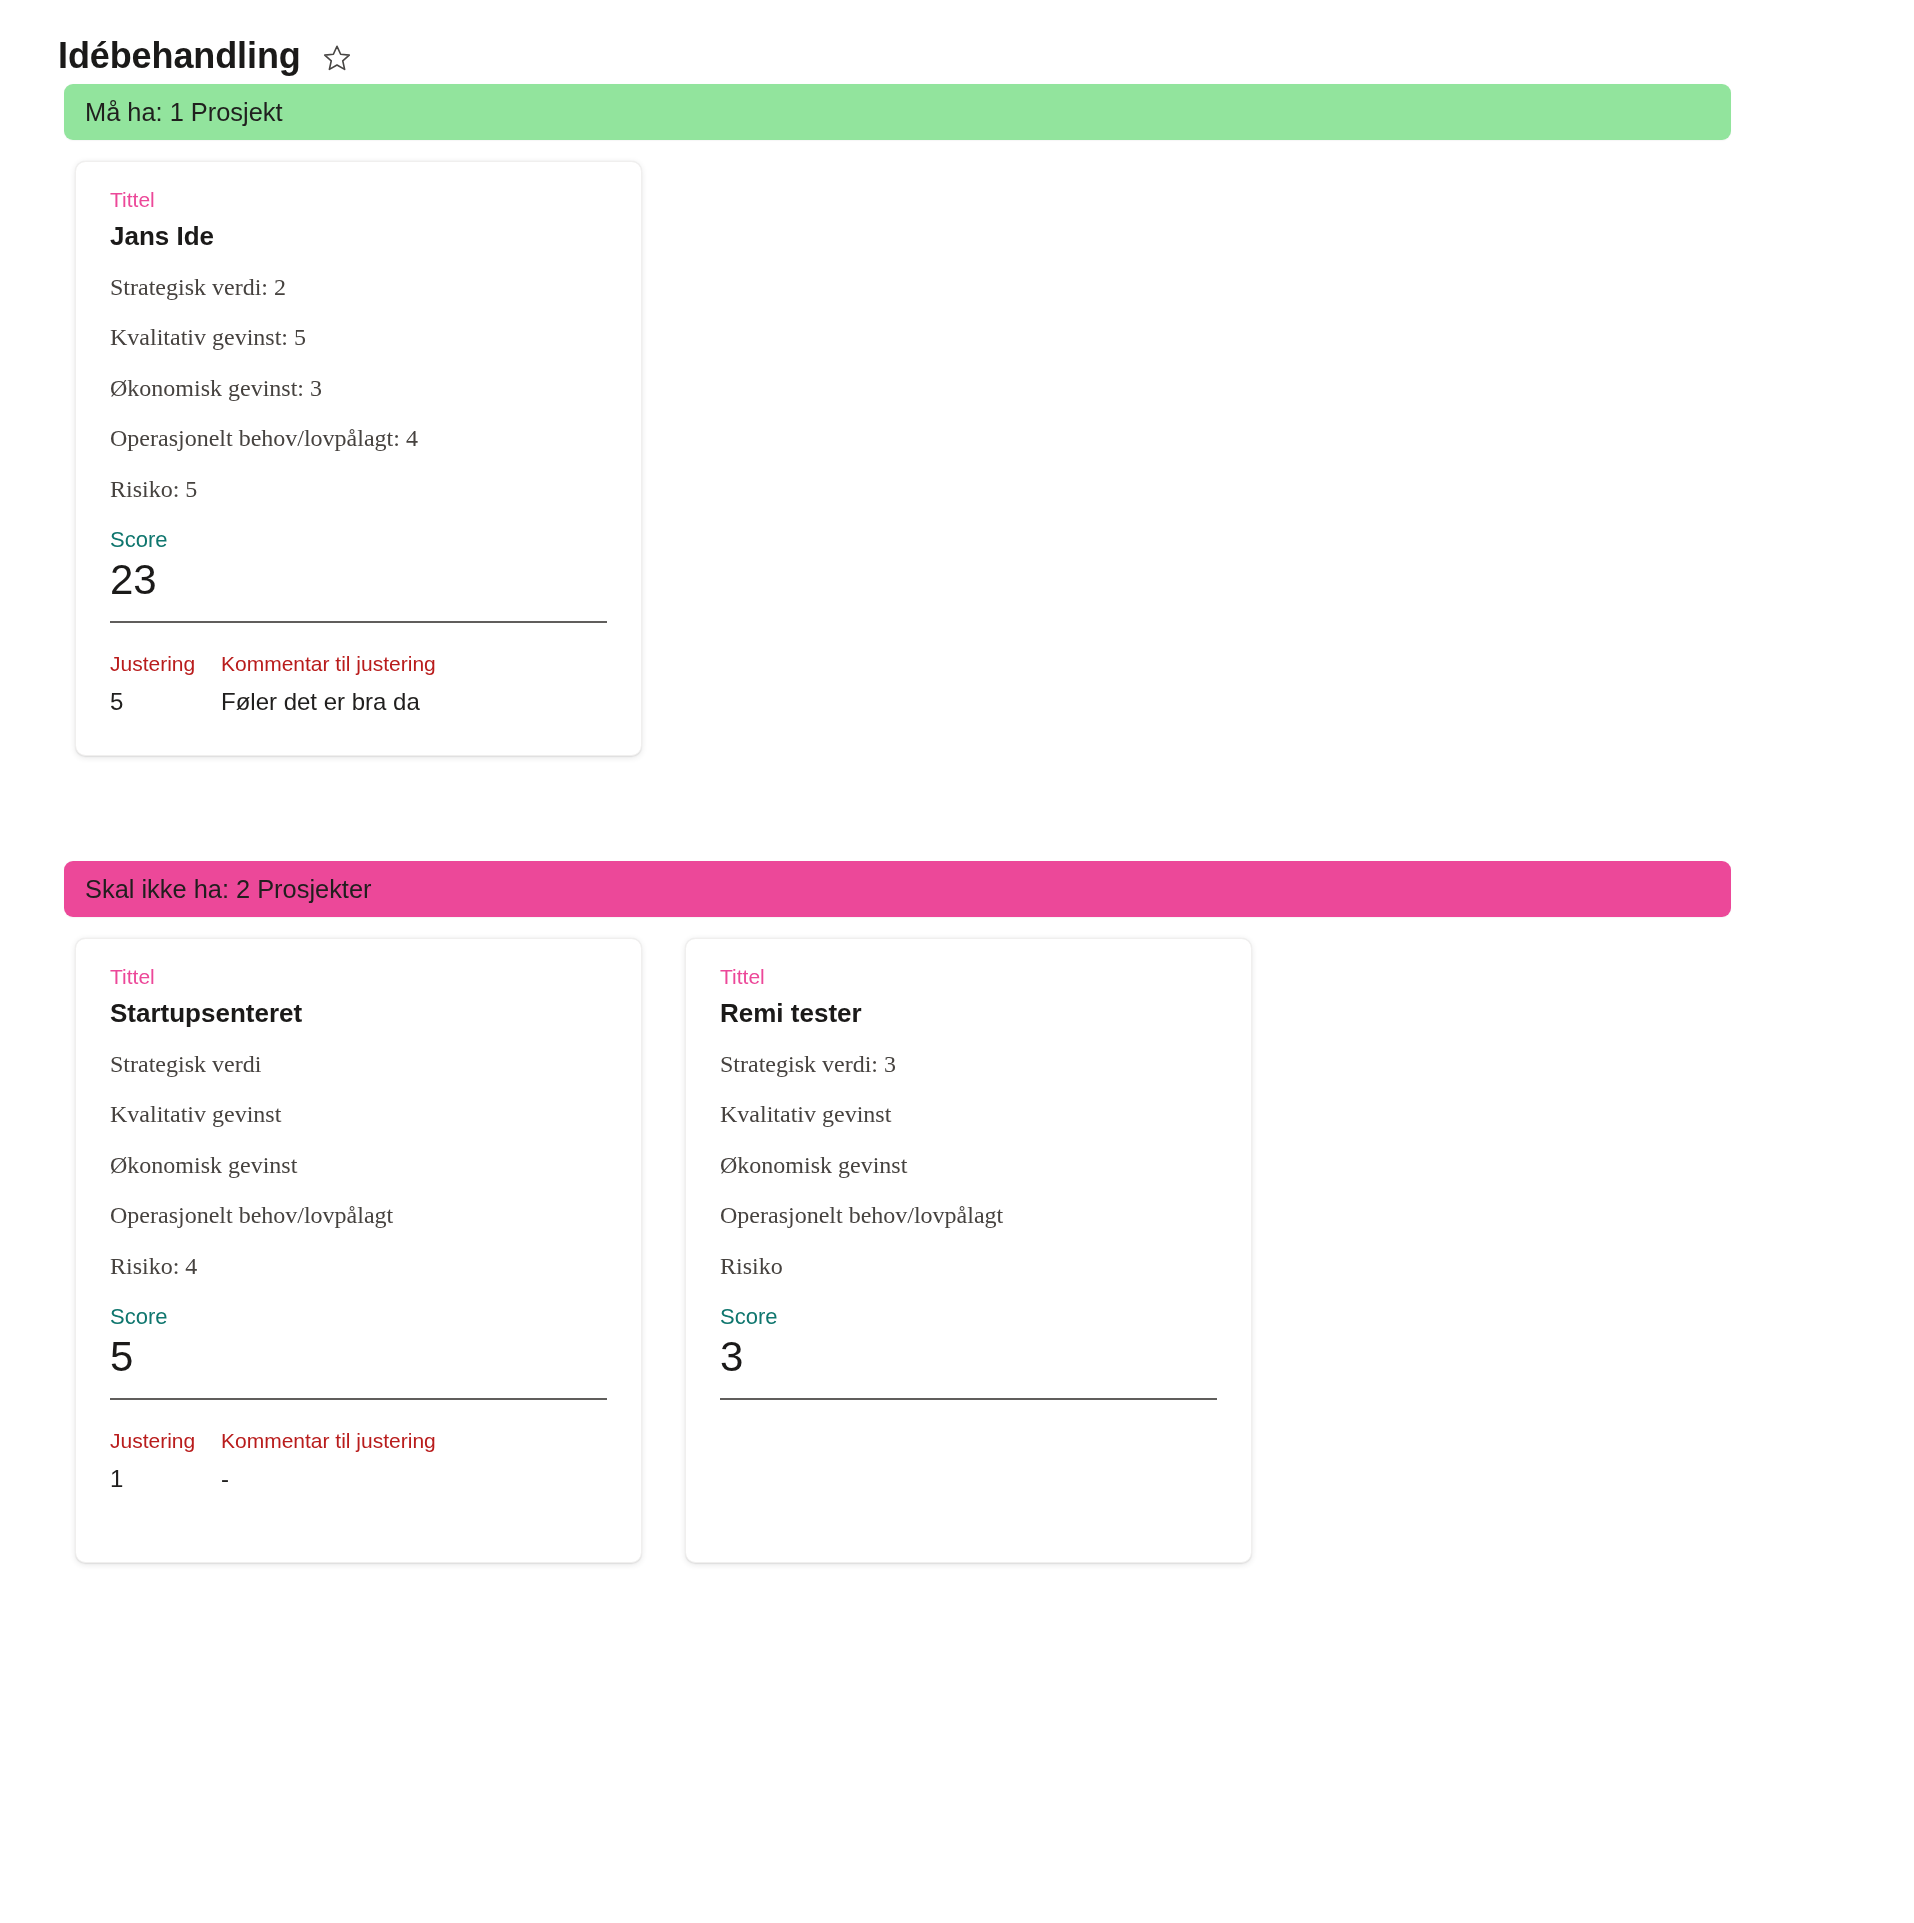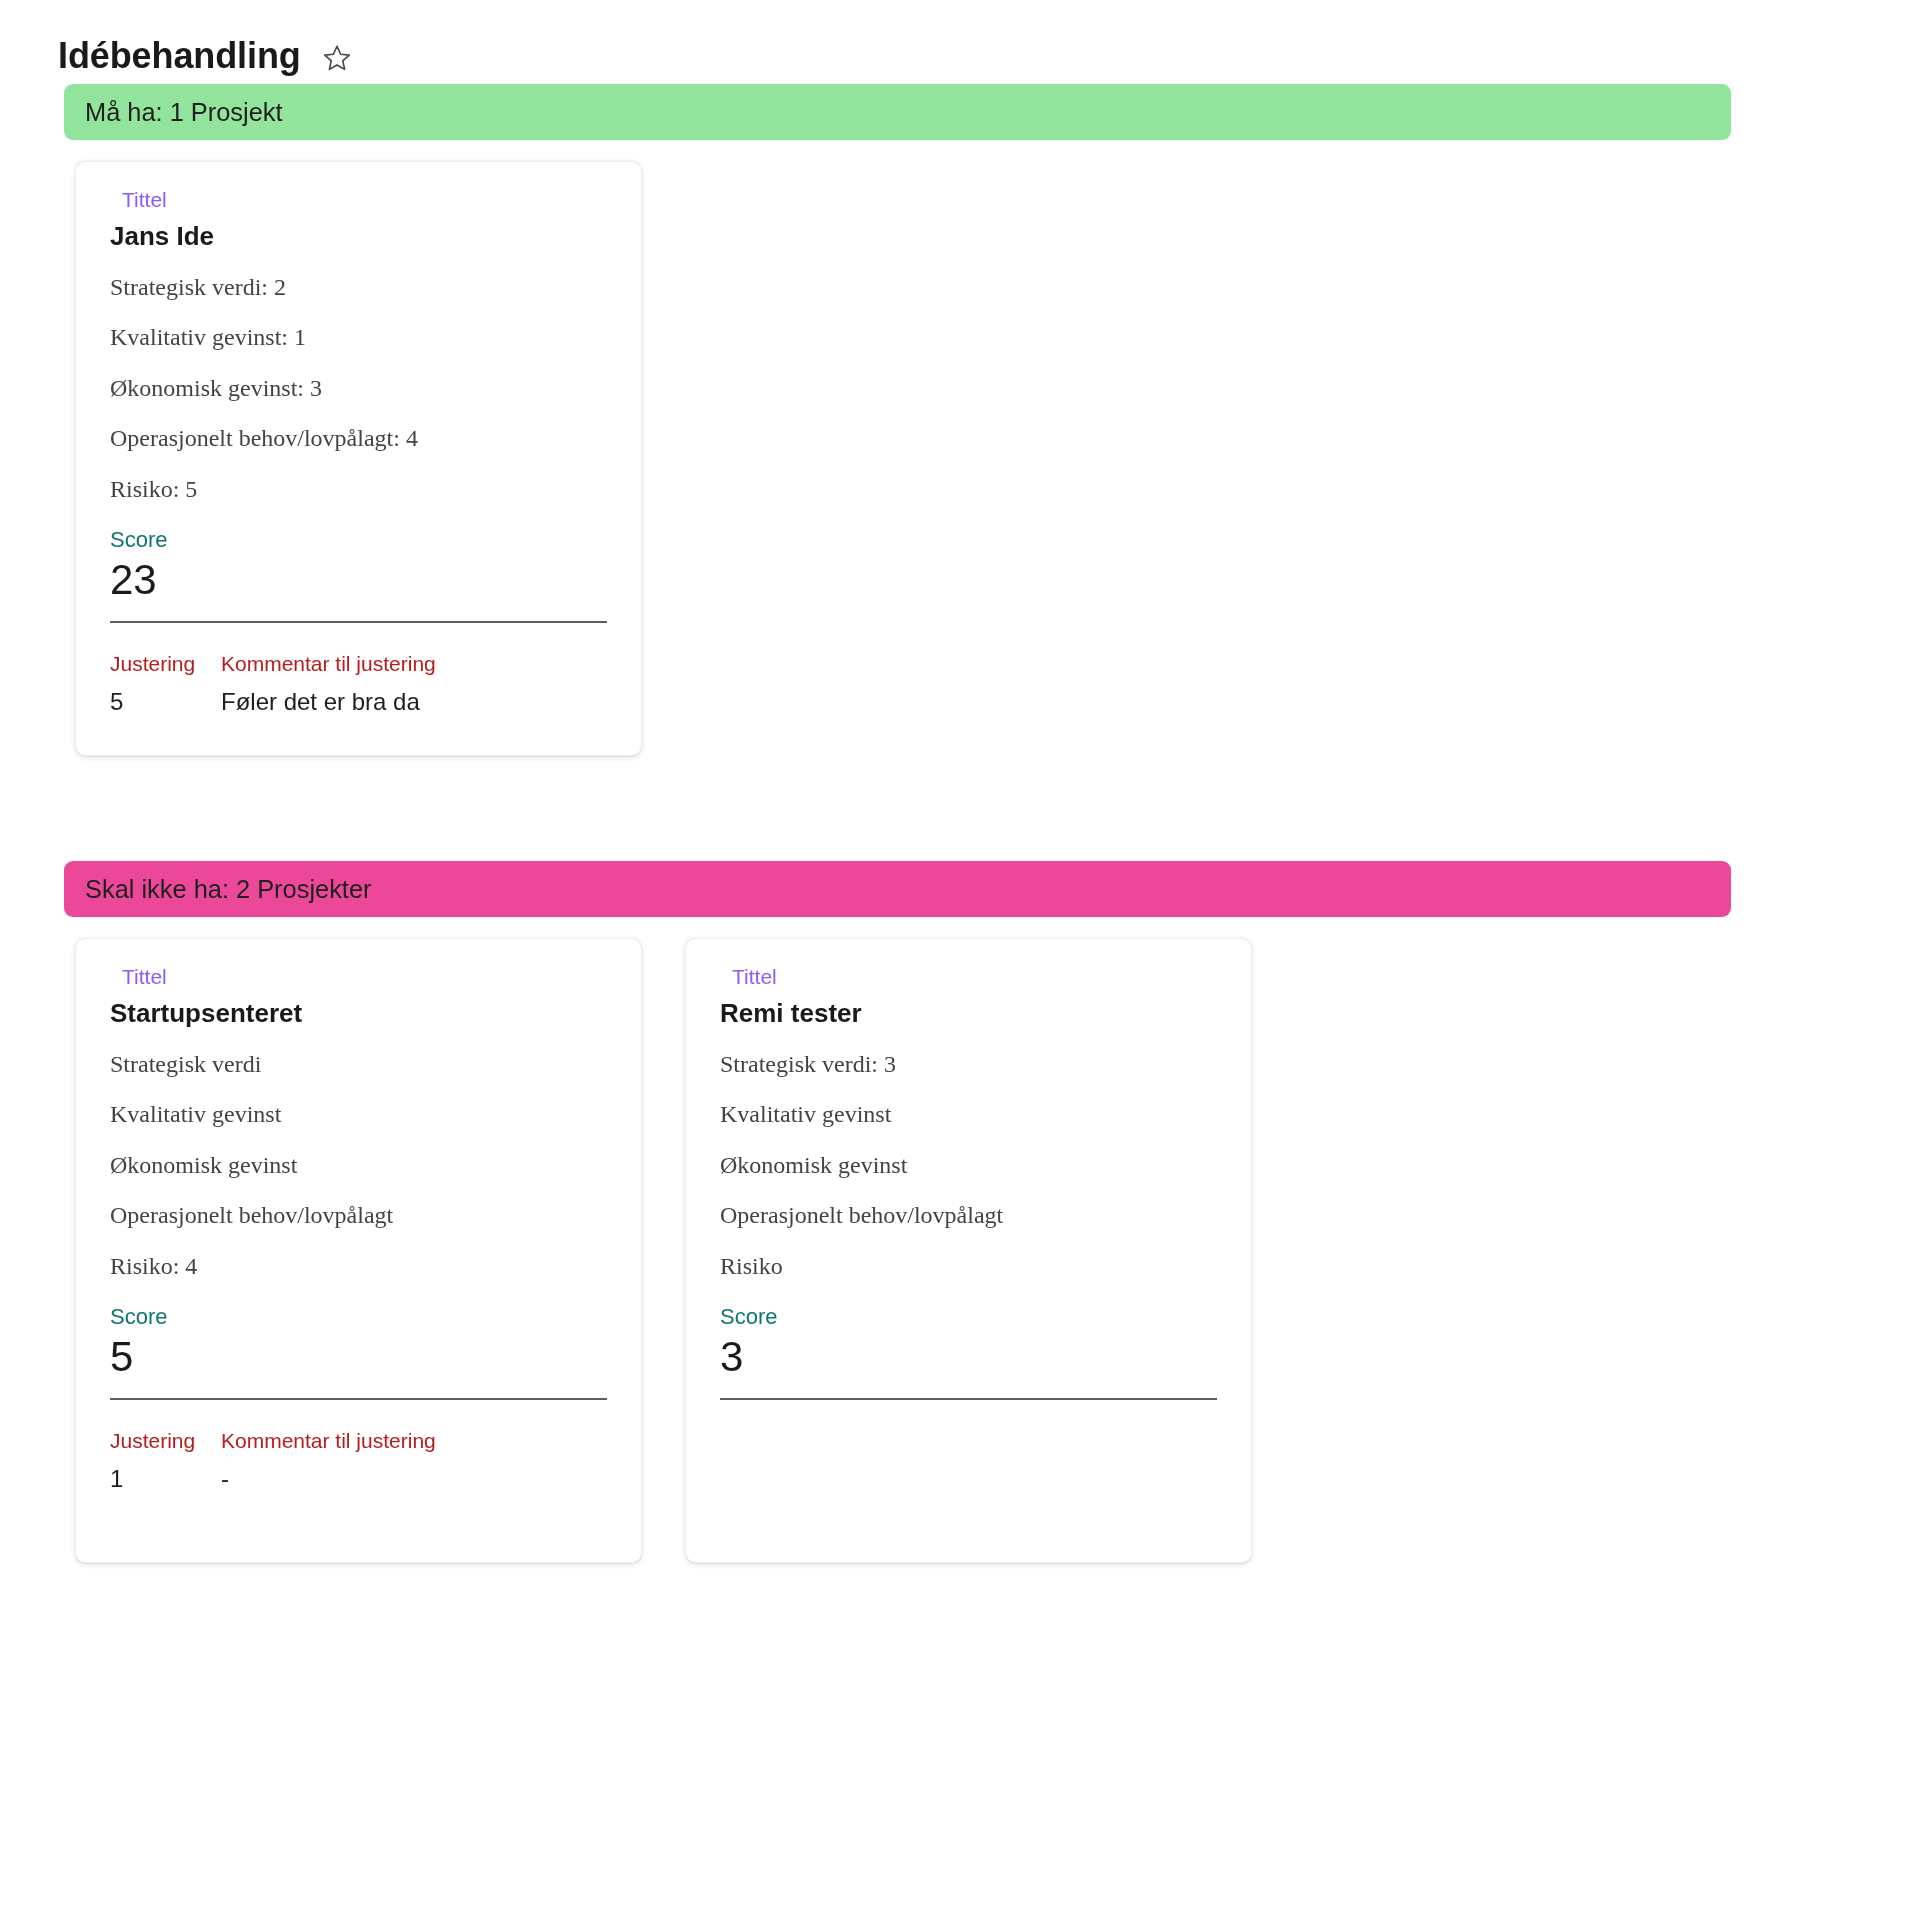--- a/index.html
+++ b/index.html
@@ -84,23 +84,23 @@
     border: 0.7px solid #f0efee;
     border-radius: 10.5px;
     box-shadow: 0 1.5px 6.7px rgba(0,0,0,0.09), 0 0.4px 1.3px rgba(0,0,0,0.08);
     padding: 25.4px 34px 22.4px 34px;
     display: flex;
     flex-direction: column;
   }
 
   .field-label {
     font-size: 21px;
-    color: #8b5cf6;
-    line-height: 1.25;
-    margin: 0 0 6px 12px;
+    color: #ec4899;
+    line-height: 1.25;
+    margin: 0 0 6px 0;
   }
   .card-title {
     font-size: 26px;
     font-weight: 700;
     color: #1b1a19;
     line-height: 1.25;
     margin: 0 0 19.4px 0;
   }
   .criteria {
     list-style: none;
@@ -173,21 +173,21 @@
   <div class="group">
     <div class="group-banner green">Må ha: 1 Prosjekt</div>
 
     <div class="card-row">
 
       <div class="card">
         <div class="field-label">Tittel</div>
         <div class="card-title">Jans Ide</div>
         <ul class="criteria">
           <li>Strategisk verdi: 2</li>
-          <li>Kvalitativ gevinst: 1</li>
+          <li>Kvalitativ gevinst: 5</li>
           <li>Økonomisk gevinst: 3</li>
           <li>Operasjonelt behov/lovpålagt: 4</li>
           <li>Risiko: 5</li>
         </ul>
         <div class="score-label">Score</div>
         <div class="score-value">23</div>
         <div class="divider"></div>
         <div class="adjust-block">
           <div class="adjust-col-left">
             <div class="adjust-label">Justering</div>

